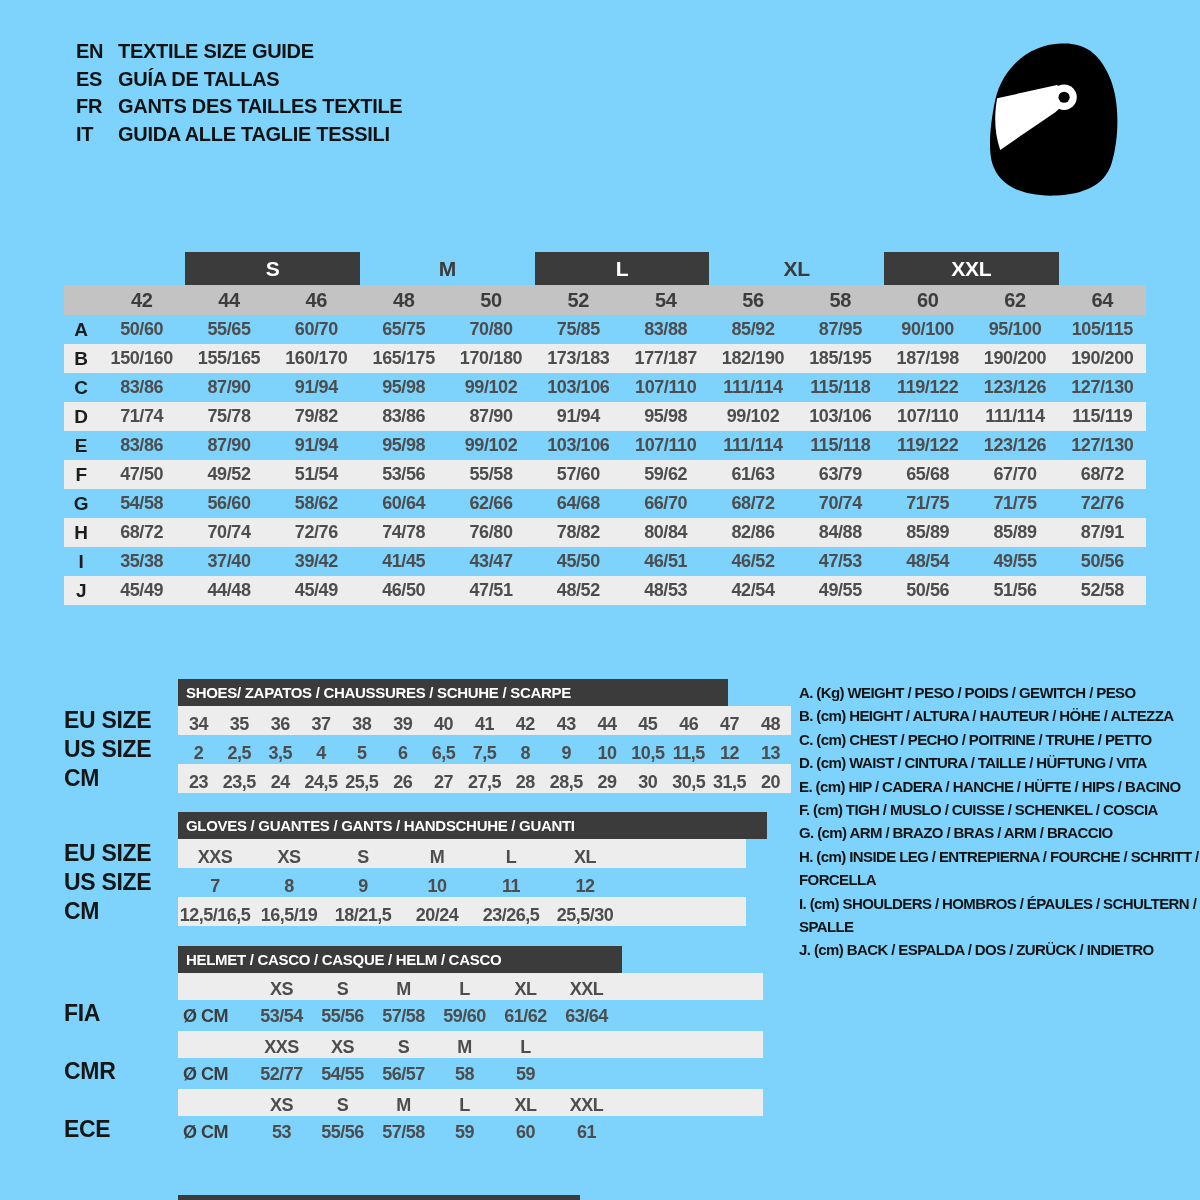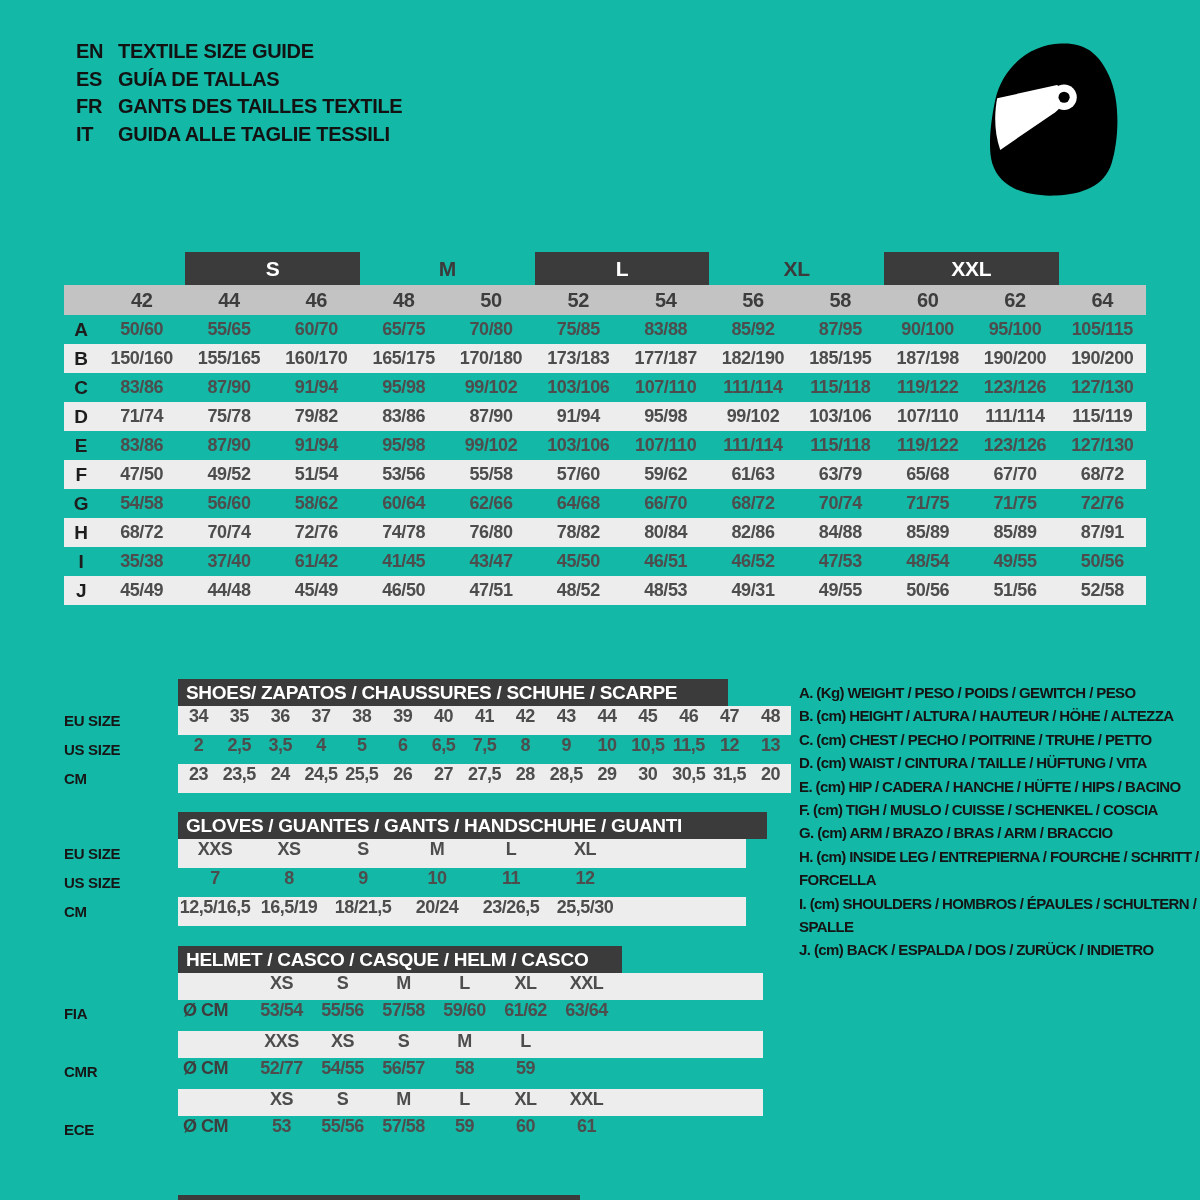--- a/index.html
+++ b/index.html
@@ -1,18 +1,18 @@
 <!DOCTYPE html>
 <html><head>
 <meta charset="utf-8">
 <style>
   *{margin:0;padding:0;box-sizing:border-box}
   html,body{width:1200px;height:1200px;background:#fff;overflow:hidden}
   body{font-family:"Liberation Sans","DejaVu Sans",sans-serif;font-weight:bold;font-stretch:condensed;}
-  .page{position:relative;width:1200px;height:1200px;background:#14b8a6}
+  .page{position:relative;width:1200px;height:1200px;background:#7dd3fc}
 
   
   .lang{position:absolute;left:76px;top:38px}
   .lang-line{display:flex;height:27.5px;align-items:center;font-size:20px;color:#121212;letter-spacing:-0.3px}
   .lang-code{width:42px}
 
   
   .helmet-logo{position:absolute;left:982px;top:34px;width:152px;height:170px}
 
   
@@ -23,25 +23,25 @@
   .gcell.dark{background:#3b3b3b;color:#fff}
   .numrow{background:#c3c3c3;height:30px;color:#3d3d3d;font-size:20px}
   .brow{height:29px;font-size:18px;color:#4d4d4d}
   .brow.stripe{background:#ededed}
   .cellc{display:flex;align-items:center;justify-content:center;letter-spacing:-0.4px}
   .rlabel{color:#1d1d1d;font-size:19px}
 
   
   .sec{position:absolute;left:64px;width:740px}
   .section-title{background:#3b3b3b;color:#fff;height:27px;display:flex;align-items:center;
-    padding-left:8px;font-size:19px;letter-spacing:-0.3px;margin-left:114px}
+    padding-left:8px;font-size:15px;letter-spacing:-0.3px;margin-left:114px}
   .t-shoes{width:550px}.t-gloves{width:589px}.t-helmet{width:444px}
   .sec-row{display:flex;height:29px}
-  .sec-label{width:114px;display:flex;align-items:center;font-size:15px;color:#161616;letter-spacing:-0.3px}
-  .sec-vals{display:flex;align-items:flex-start}
+  .sec-label{width:114px;display:flex;align-items:center;font-size:23px;color:#161616;letter-spacing:-0.3px}
+  .sec-vals{display:flex;align-items:flex-end}
   .sec-vals.stripe{background:#ededed}
   .cell{display:flex;align-items:center;justify-content:center;font-size:18px;color:#4d4d4d;letter-spacing:-0.5px}
   .sec-vals.shoes{width:613px}.sec-vals.shoes .cell{flex:1}
   .sec-vals.gloves{width:568px}.sec-vals.gloves .cell{width:74px}
   .sec-vals.helm{width:585px}.sec-vals.helm .cell{width:61px}
   .sec-vals.helm .cell.unit{width:73px;justify-content:flex-start;padding-left:5px;color:#3d3d3d}
   .hrow{height:27px}.hrow.gap{margin-bottom:4px}
 
   
   .legend{position:absolute;left:799px;top:681px;width:412px;font-size:15px;
@@ -225,41 +225,41 @@
         <div class="cellc">82/86</div>
         <div class="cellc">84/88</div>
         <div class="cellc">85/89</div>
         <div class="cellc">85/89</div>
         <div class="cellc">87/91</div>
       </div>
       <div class="grid brow">
         <div class="cellc rlabel">I</div>
         <div class="cellc">35/38</div>
         <div class="cellc">37/40</div>
-        <div class="cellc">61/42</div>
+        <div class="cellc">39/42</div>
         <div class="cellc">41/45</div>
         <div class="cellc">43/47</div>
         <div class="cellc">45/50</div>
         <div class="cellc">46/51</div>
         <div class="cellc">46/52</div>
         <div class="cellc">47/53</div>
         <div class="cellc">48/54</div>
         <div class="cellc">49/55</div>
         <div class="cellc">50/56</div>
       </div>
       <div class="grid brow stripe">
         <div class="cellc rlabel">J</div>
         <div class="cellc">45/49</div>
         <div class="cellc">44/48</div>
         <div class="cellc">45/49</div>
         <div class="cellc">46/50</div>
         <div class="cellc">47/51</div>
         <div class="cellc">48/52</div>
         <div class="cellc">48/53</div>
-        <div class="cellc">49/31</div>
+        <div class="cellc">42/54</div>
         <div class="cellc">49/55</div>
         <div class="cellc">50/56</div>
         <div class="cellc">51/56</div>
         <div class="cellc">52/58</div>
       </div>
     </div>
 
   <div class="sec" style="top:679px">
     <div class="section-title t-shoes">SHOES/ ZAPATOS / CHAUSSURES / SCHUHE / SCARPE</div>
   <div class="sec-row">

